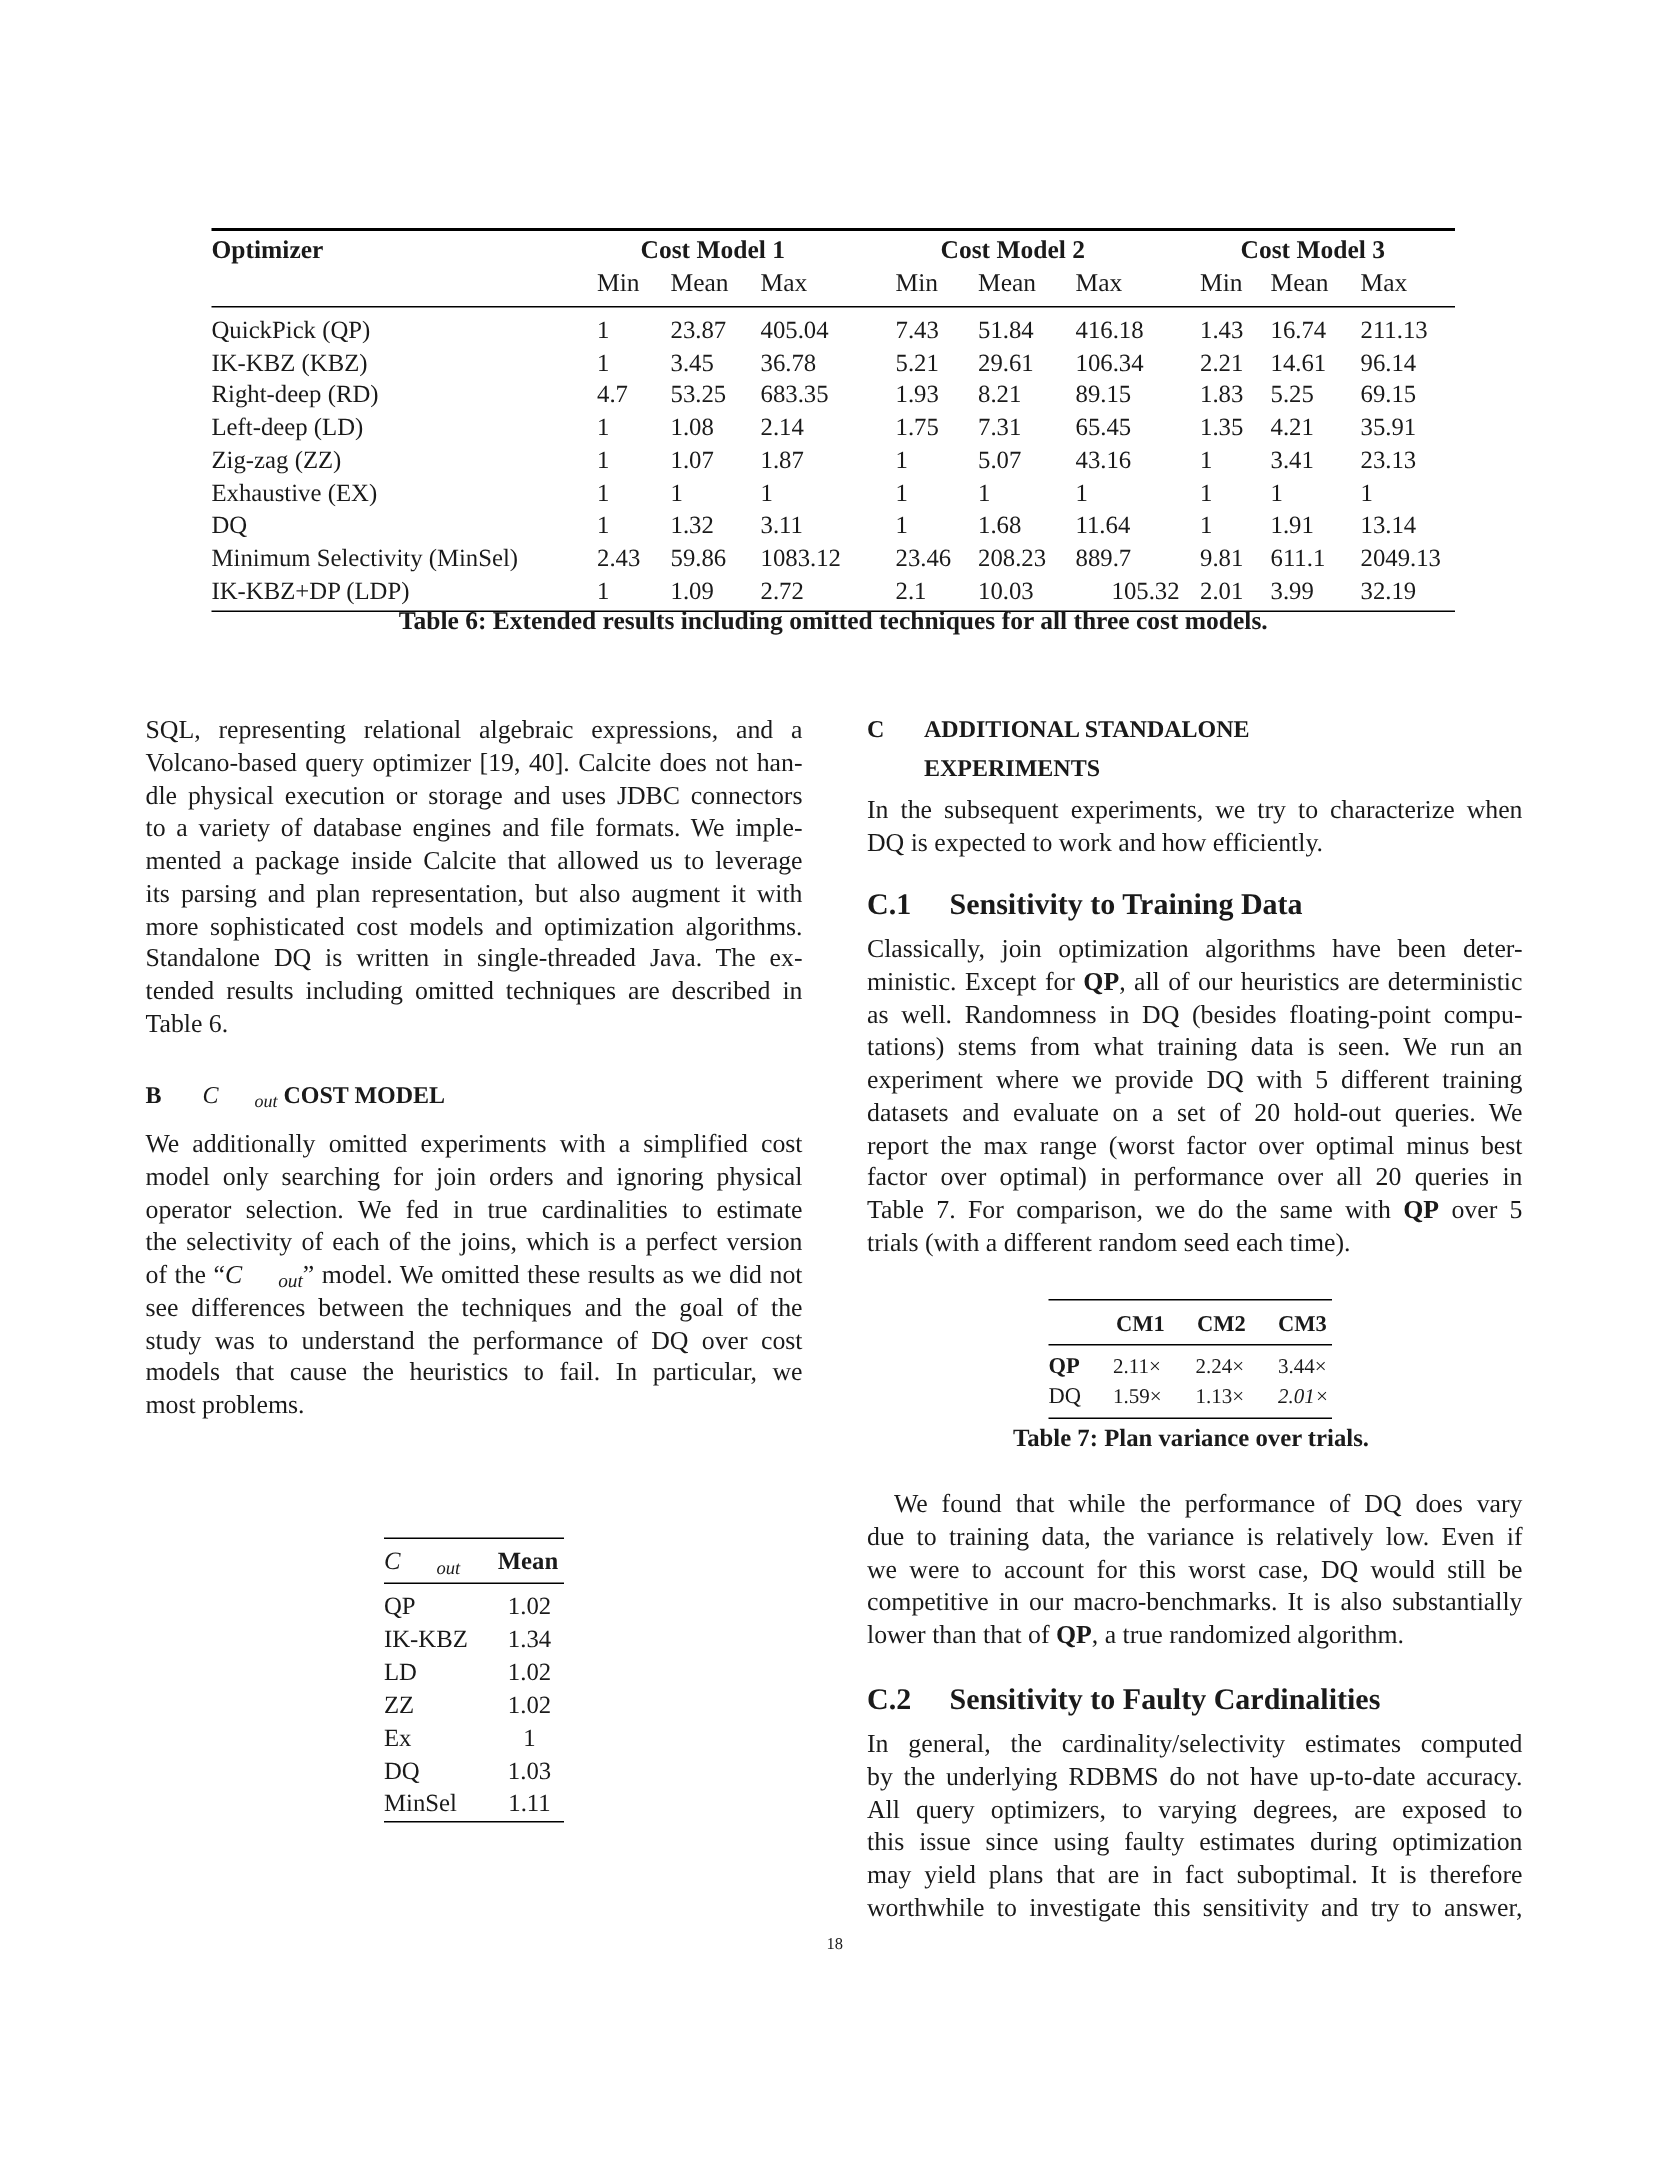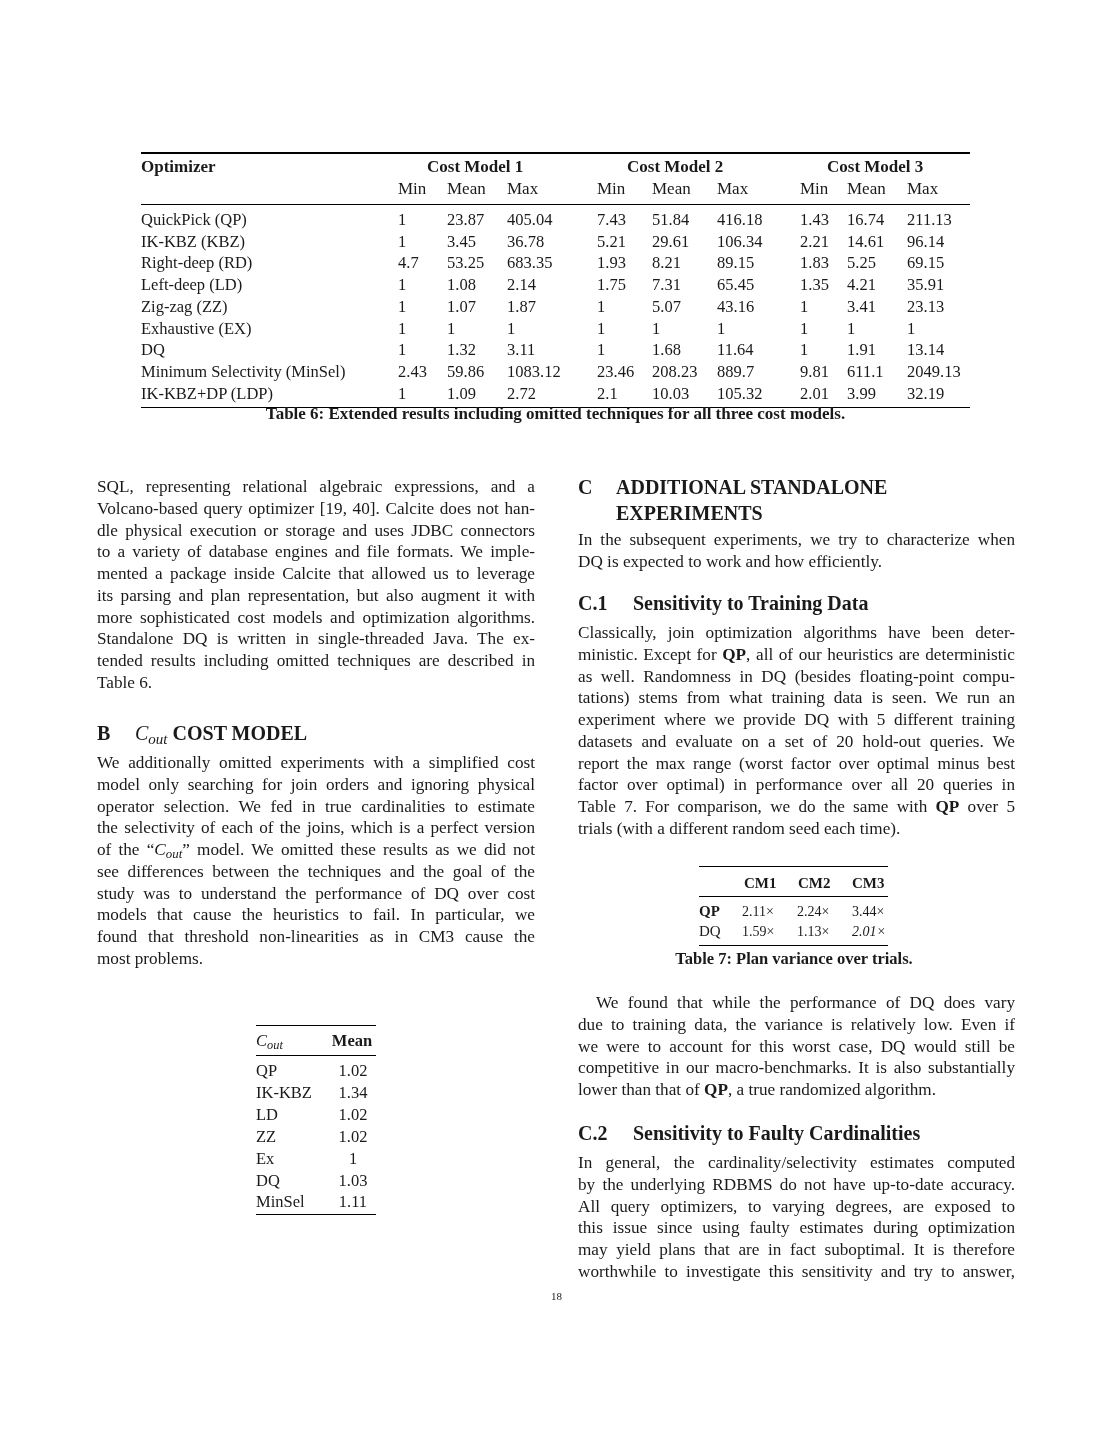--- a/index.html
+++ b/index.html
@@ -16,21 +16,21 @@
   #t6 .row { position: absolute; left: 0; height: 21.7px; font-size: 16.5px; }
   #t6 .cell { position: absolute; white-space: nowrap; }
   .t6cap { position: absolute; left: 141px; top: 404px; width: 829px; text-align: center;
            font-size: 17px; font-weight: bold; }
 
   
   .col { position: absolute; font-size: 17.2px; line-height: 21.75px; text-align: justify; }
   .col .ln { display: block; height: 21.75px; white-space: nowrap; text-align-last: justify; }
   .col .ln.last { text-align-last: left; }
   .col .ln.indent { padding-left: 18px; }
-  .sec { position: absolute; font-size: 20px; font-weight: bold; }
+  .sec { position: absolute; font-size: 16px; font-weight: bold; }
   .sec .num { display: inline-block; width: 38px; }
   .sub-sec { position: absolute; font-size: 20px; font-weight: bold; }
   .sub-sec .num { display: inline-block; width: 55px; }
 
   
   #tc { position: absolute; left: 256px; top: 1025px; width: 120px; }
   #tc .r1 { position: absolute; left: 0; top: 0; width: 120px; height: 1px; background: #000; }
   #tc .r2 { position: absolute; left: 0; top: 30px; width: 120px; height: 1px; background: #000; }
   #tc .r3 { position: absolute; left: 0; top: 189px; width: 120px; height: 1px; background: #000; }
   #tc .row { position: absolute; left: 0; width: 120px; font-size: 16.5px; height: 21.9px; }
@@ -42,21 +42,21 @@
   #t7 .r1 { position: absolute; left: 0; top: 0; width: 189px; height: 1px; background: #000; }
   #t7 .r2 { position: absolute; left: 0; top: 30px; width: 189px; height: 1px; background: #000; }
   #t7 .r3 { position: absolute; left: 0; top: 79px; width: 189px; height: 1px; background: #000; }
   #t7 .cell { position: absolute; font-size: 15px; white-space: nowrap; }
   #t7 .h { font-weight: bold; top: 9px; }
   .t7cap { position: absolute; left: 620px; top: 949px; width: 348px; text-align: center;
            font-size: 16.5px; font-weight: bold; }
 
   .pnum { position: absolute; left: 0; top: 1290px; width: 1113px; text-align: center; font-size: 11px; }
   .it { font-style: italic; }
-  .subs { font-size: 0.75em; vertical-align: -0.25em; font-style: italic; }
+  .subs { font-size: 0.75em; vertical-align: -0.25em; font-style: italic; margin-left: 24px; }
   b { font-weight: bold; }
 </style>
 </head>
 <body>
 
 <div id="t6">
   <div class="rule-top"></div>
   <div class="hdr" style="left:0">Optimizer</div>
   <div class="hdr" style="left:286px">Cost Model 1</div>
   <div class="hdr" style="left:486px">Cost Model 2</div>
@@ -170,21 +170,21 @@
         <span class="cell" style="left:706px">611.1</span>
         <span class="cell" style="left:766px">2049.13</span>
       </div>
       <div class="row" style="top:231.6px; width:829px;">
         <span class="cell" style="left:0">IK-KBZ+DP (LDP)</span>
         <span class="cell" style="left:257px">1</span>
         <span class="cell" style="left:306px">1.09</span>
         <span class="cell" style="left:366px">2.72</span>
         <span class="cell" style="left:456px">2.1</span>
         <span class="cell" style="left:511px">10.03</span>
-        <span class="cell" style="left:576px">105.32</span>
+        <span class="cell" style="left:600px">105.32</span>
         <span class="cell" style="left:659px">2.01</span>
         <span class="cell" style="left:706px">3.99</span>
         <span class="cell" style="left:766px">32.19</span>
       </div>
     </div>
   <div class="rule-bot"></div>
 </div>
 <div class="t6cap">Table 6: Extended results including omitted techniques for all three cost models.</div>
 
 <div class="col" id="lp1" style="left:97px; top:476px; width:438px;">
@@ -207,21 +207,20 @@
 
 <div class="col" id="lp2" style="left:97px; top:752px; width:438px;">
     <span class="ln">We additionally omitted experiments with a simplified cost</span>
     <span class="ln">model only searching for join orders and ignoring physical</span>
     <span class="ln">operator selection. We fed in true cardinalities to estimate</span>
     <span class="ln">the selectivity of each of the joins, which is a perfect version</span>
     <span class="ln"><span>of the “</span><span class="it"><span>C</span><span class="subs">out</span></span><span>” model. We omitted these results as we did not</span></span>
     <span class="ln">see differences between the techniques and the goal of the</span>
     <span class="ln">study was to understand the performance of DQ over cost</span>
     <span class="ln">models that cause the heuristics to fail. In particular, we</span>
-    <span class="ln">found that threshold non-linearities as in CM3 cause the</span>
     <span class="ln last">most problems.</span>
   </div>
 
 <div id="tc">
   <div class="r1"></div>
   <div class="row" style="top:6px">
     <span class="name it"><span>C</span><span class="subs">out</span></span>
     <span class="val" style="font-weight:bold; left:70px; width:52px;">Mean</span>
   </div>
   <div class="r2"></div>

